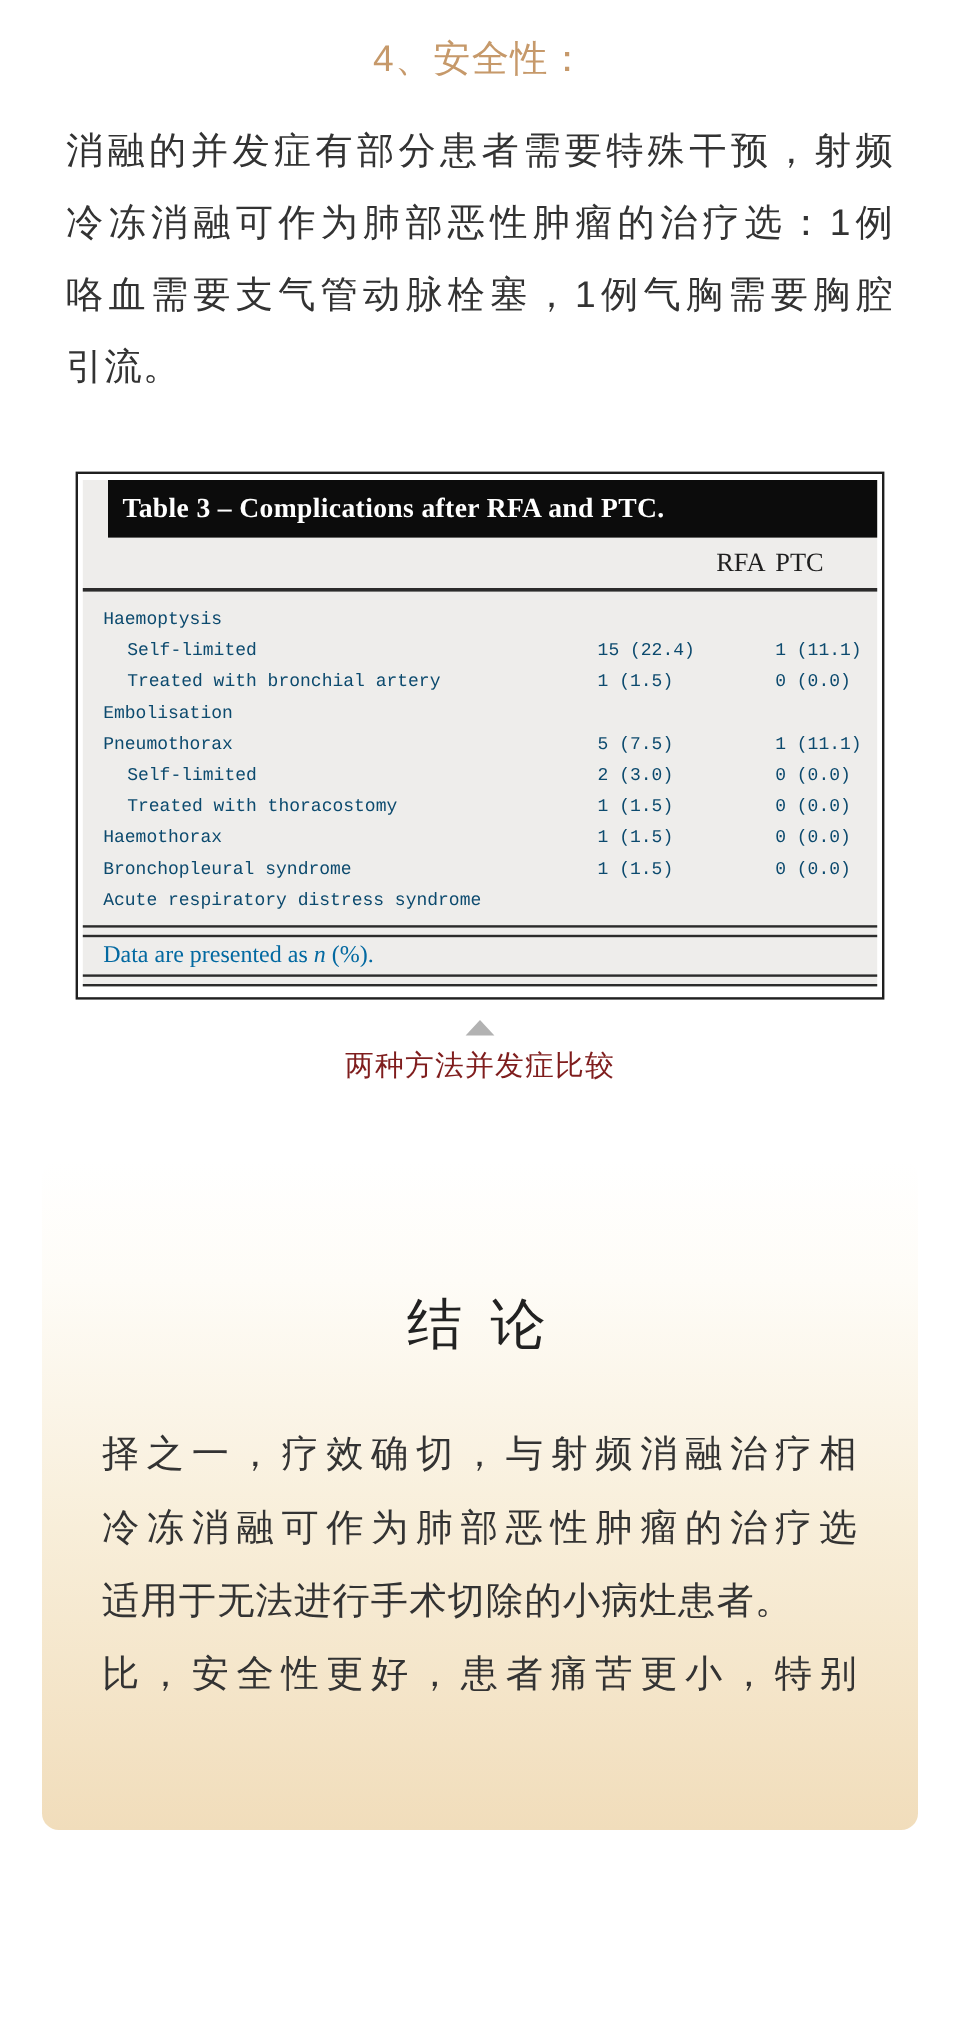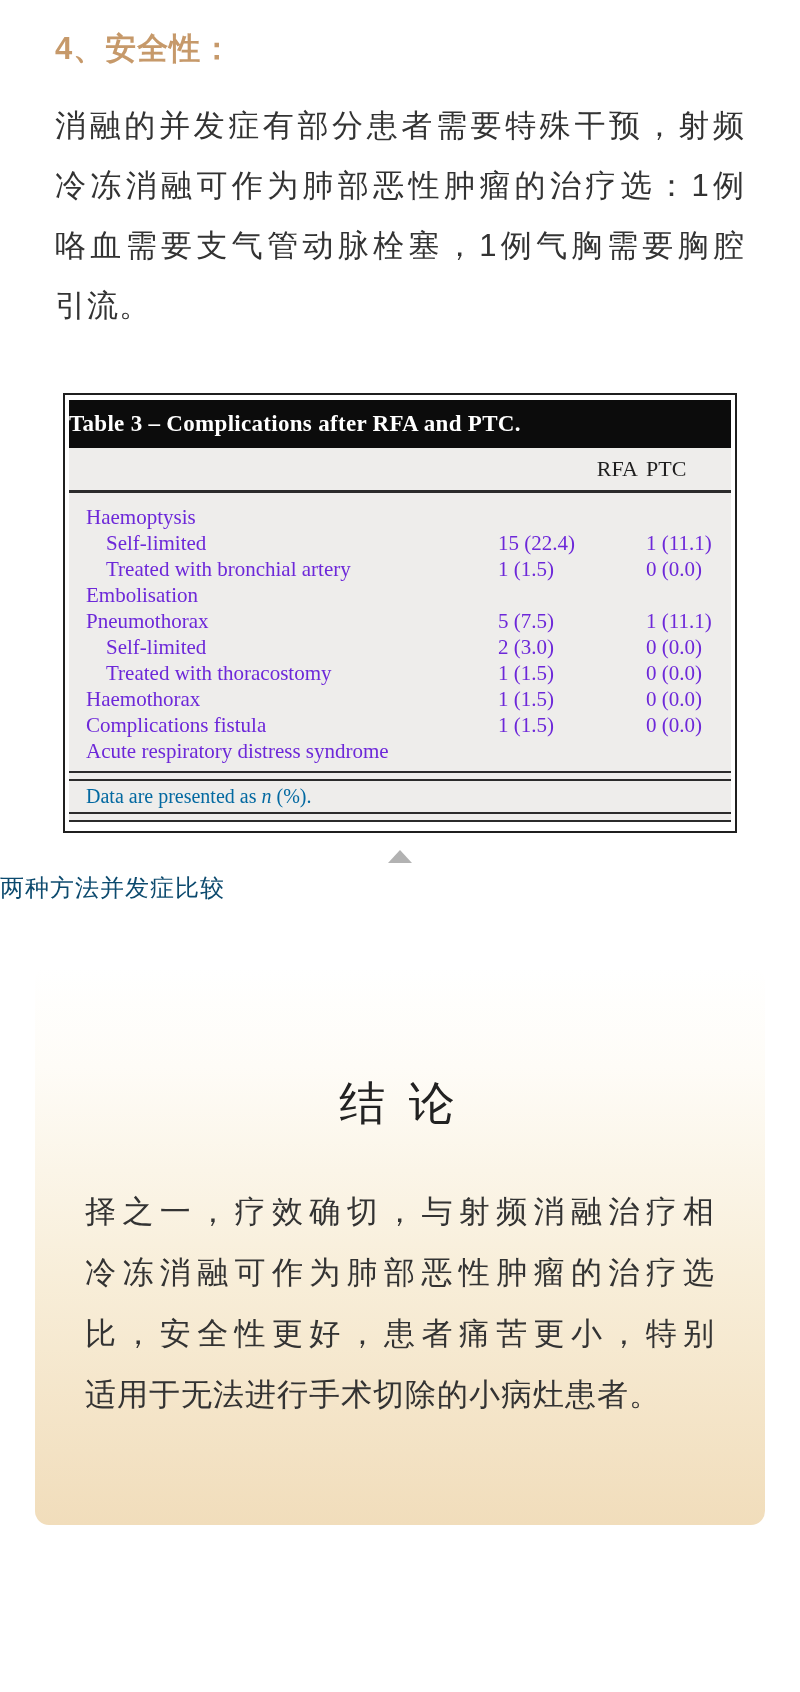--- a/index.html
+++ b/index.html
@@ -10,23 +10,24 @@
     background: #ffffff;
     overflow: hidden;
     font-family: "Liberation Sans", sans-serif;
     color: #323232;
   }
 
   
   .sec-heading {
     margin: 28px 55px 0 55px;
     font-size: 31px;
-    font-weight: bold;
+    font-weight: normal;
     color: #c6996a;
     letter-spacing: 1px;
+    text-align: center;
   }
   .para { margin: 26px 55px 0 55px; width: 690px; }
   .jline {
     font-size: 31px;
     line-height: 60px;
     color: #333333;
     text-align: justify;
     text-align-last: justify;
     letter-spacing: 1px;
   }
@@ -43,42 +44,45 @@
     font-family: "Liberation Serif", serif;
   }
   .panel { background: #eeedeb; }
   .titlebar {
     height: 48px;
     line-height: 48px;
     background: #0c0c0c;
     color: #ffffff;
     font-weight: bold;
     font-size: 23px;
+    padding-left: 12px;
     letter-spacing: .3px;
+    margin-left: 21px;
   }
   .colhead {
     display: flex;
     height: 42px;
     align-items: center;
     border-bottom: 3px solid #2b2b2b;
     font-size: 22px;
     color: #1f1f1f;
   }
   .t-label { flex: 1; padding-left: 17px; }
   .t-rfa { width: 148px; }
   .t-ptc { width: 85px; }
   .h-rfa { padding-left: 18px; text-align: right; }
   .h-ptc { padding-left: 8px; }
   .rows { padding: 11px 0 7px 0; }
   .t-row {
     display: flex;
     height: 26px;
     line-height: 26px;
-    font-size: 21px;
-    color: #6d28d9;
+    font-size: 15px;
+    color: #0c4a6e;
+    font-family: Liberation Mono, monospace;
   }
   .t-row.gap { margin-top: 0; }
   .t-label.ind { padding-left: 37px; }
   .rule2 {
     height: 6px;
     border-top: 2px solid #2b2b2b;
     border-bottom: 2px solid #2b2b2b;
   }
   .note {
     height: 31px;
@@ -92,22 +96,23 @@
   
   .tri-wrap { margin-top: 17px; display: flex; justify-content: center; }
   .tri {
     width: 0; height: 0;
     border-left: 12px solid transparent;
     border-right: 12px solid transparent;
     border-bottom: 13px solid #b2b2b2;
   }
   .caption {
     margin-top: 9px;
+    text-align: center;
     font-size: 24px;
-    color: #0c4a6e;
+    color: #7f1d1d;
     letter-spacing: 1px;
   }
 
   
   .conclusion {
     margin: 63px 35px 0 35px;
     height: 558px;
     border-radius: 14px;
     background: linear-gradient(180deg, #ffffff 0%, #fefcf7 18%, #f8eed9 55%, #f1ddbb 100%);
     box-sizing: border-box;
@@ -181,21 +186,21 @@
             <span class="t-label ind">Treated with thoracostomy</span>
             <span class="t-rfa">1 (1.5)</span>
             <span class="t-ptc">0 (0.0)</span>
           </div>
           <div class="t-row">
             <span class="t-label">Haemothorax</span>
             <span class="t-rfa">1 (1.5)</span>
             <span class="t-ptc">0 (0.0)</span>
           </div>
           <div class="t-row">
-            <span class="t-label">Complications fistula</span>
+            <span class="t-label">Bronchopleural syndrome</span>
             <span class="t-rfa">1 (1.5)</span>
             <span class="t-ptc">0 (0.0)</span>
           </div>
           <div class="t-row">
             <span class="t-label">Acute respiratory distress syndrome</span>
             <span class="t-rfa"></span>
             <span class="t-ptc"></span>
           </div>
         </div>
       <div class="rule2"></div>
@@ -209,18 +214,18 @@
   <div class="tri-wrap">
     <div class="tri"></div>
   </div>
   <div class="caption">两种方法并发症比较</div>
 
   <div class="conclusion">
     <div class="conclusion-title">结 论</div>
     <div class="conclusion-body">
         <div class="jline">择之一，疗效确切，与射频消融治疗相</div>
         <div class="jline">冷冻消融可作为肺部恶性肿瘤的治疗选</div>
+        <div class="jline last">适用于无法进行手术切除的小病灶患者。</div>
         <div class="jline">比，安全性更好，患者痛苦更小，特别</div>
-        <div class="jline last">适用于无法进行手术切除的小病灶患者。</div>
       </div>
   </div>
 
 </div>
 
 </body></html>

